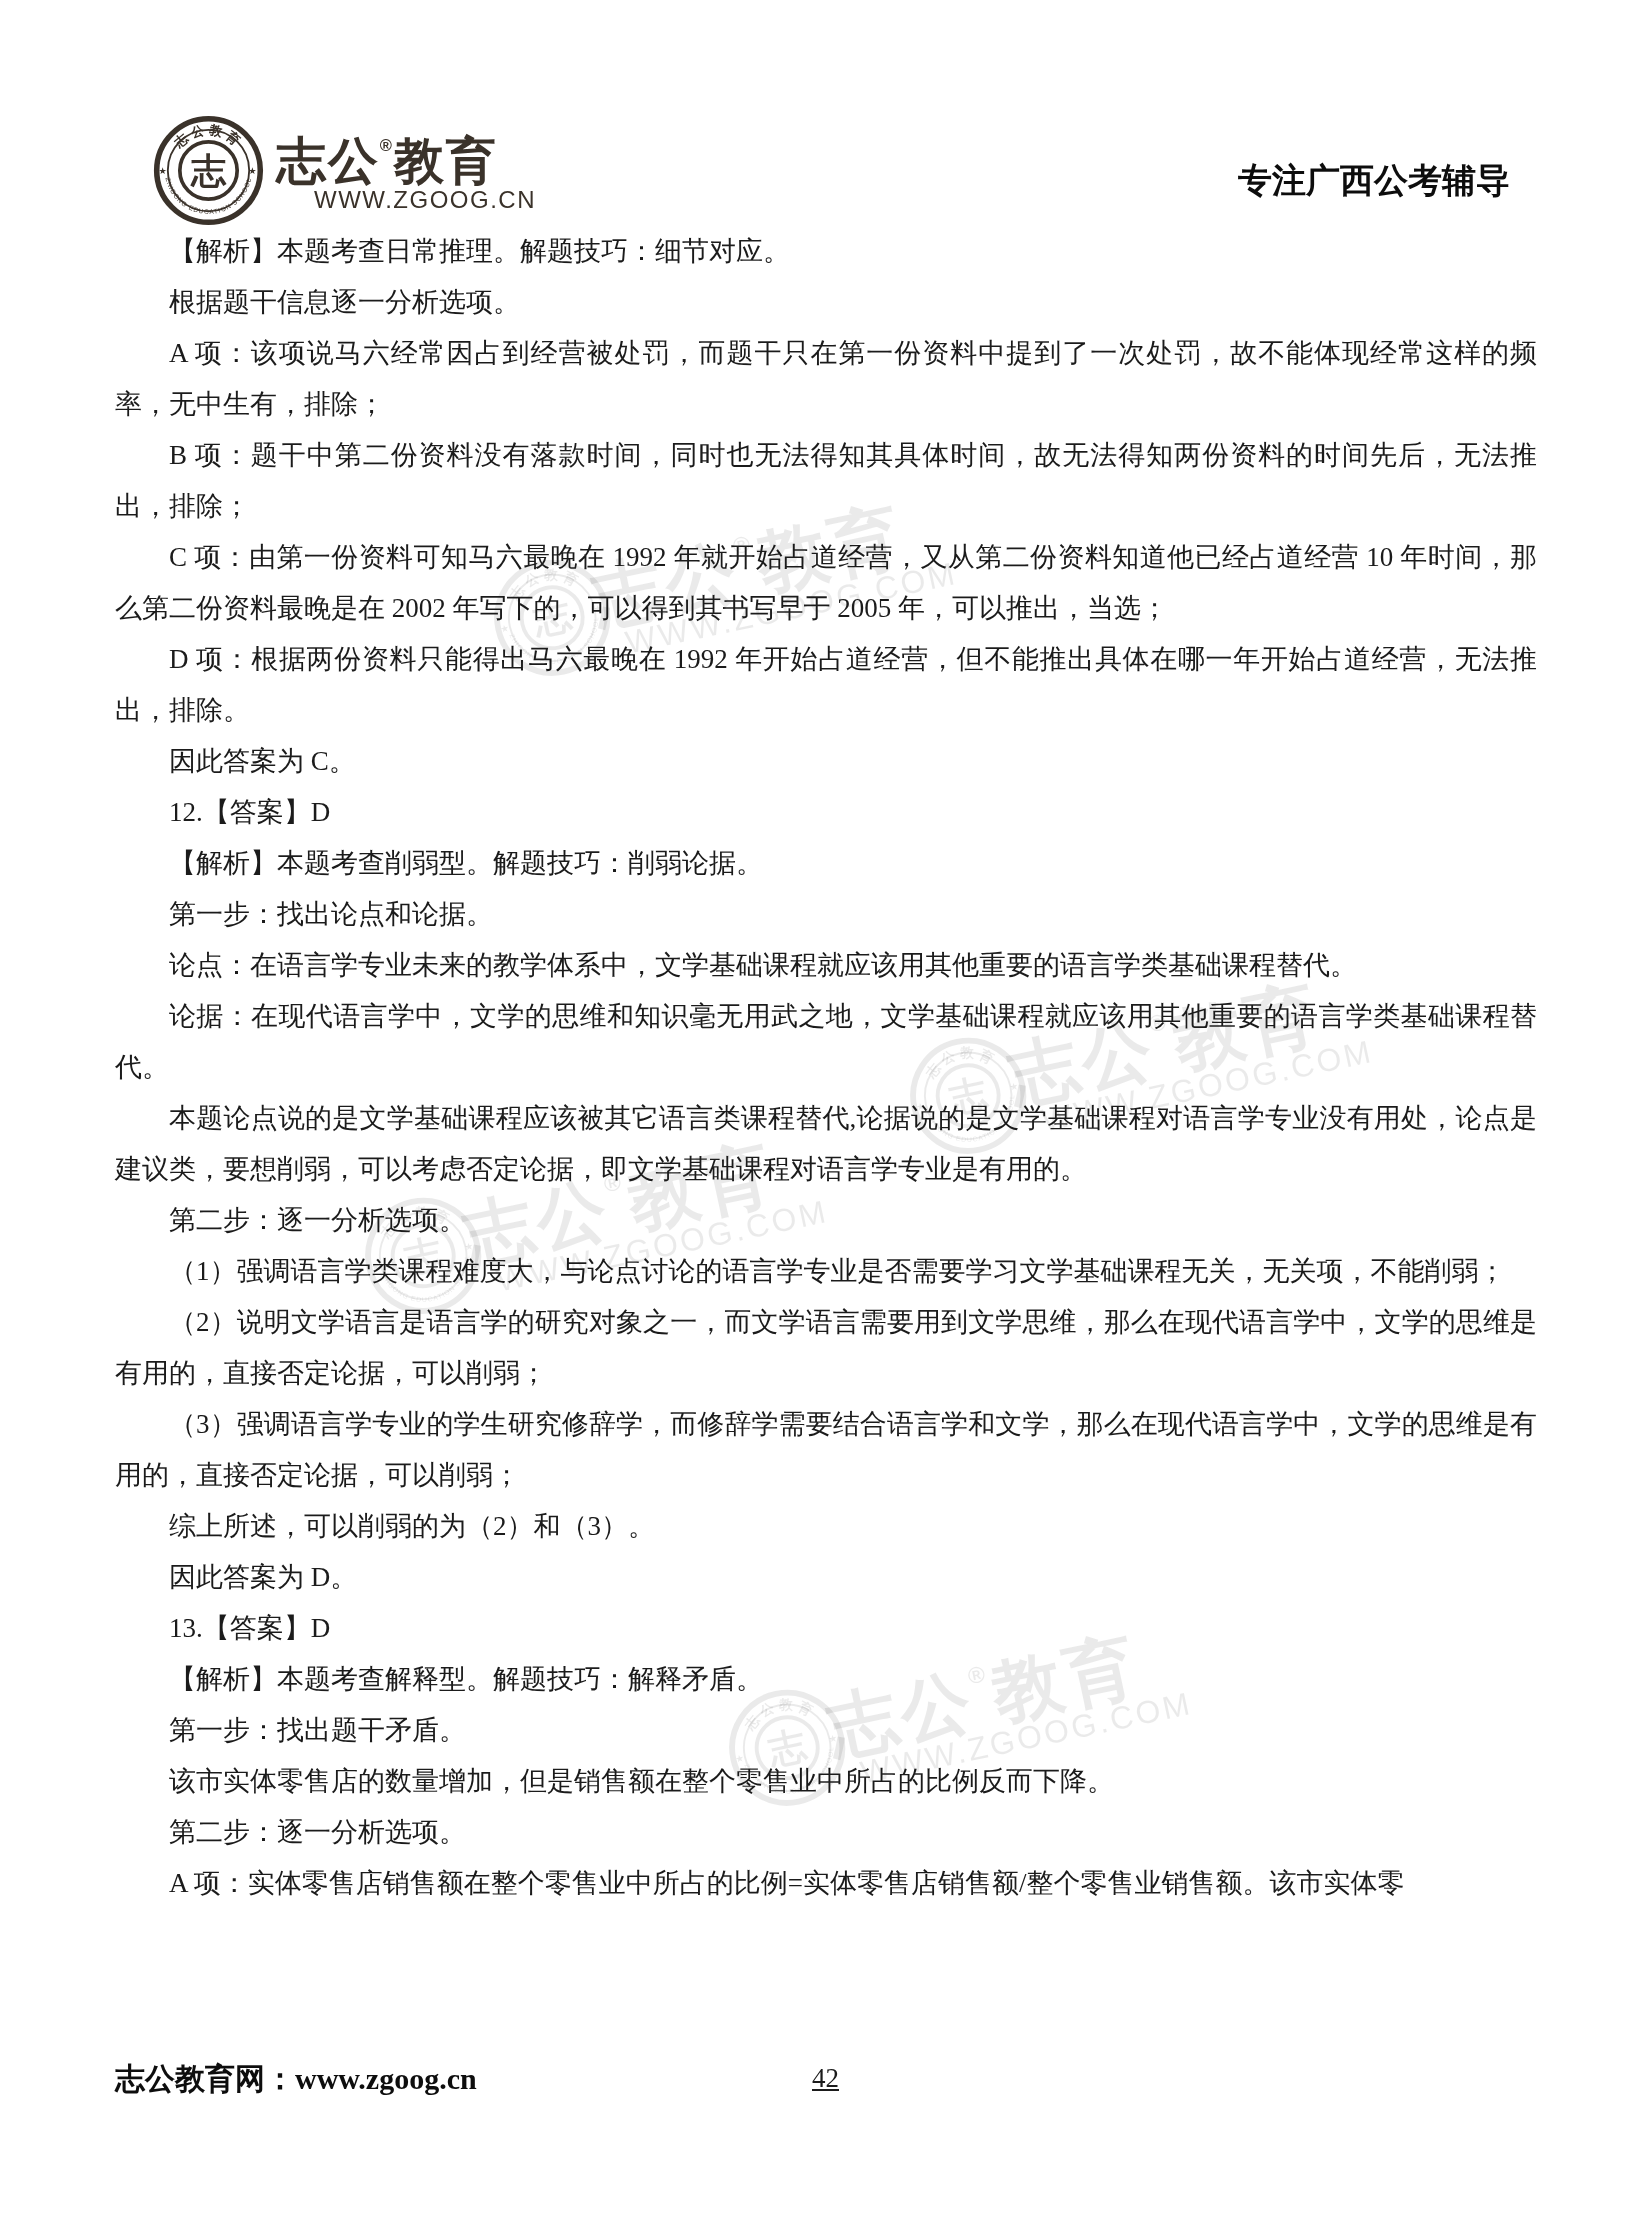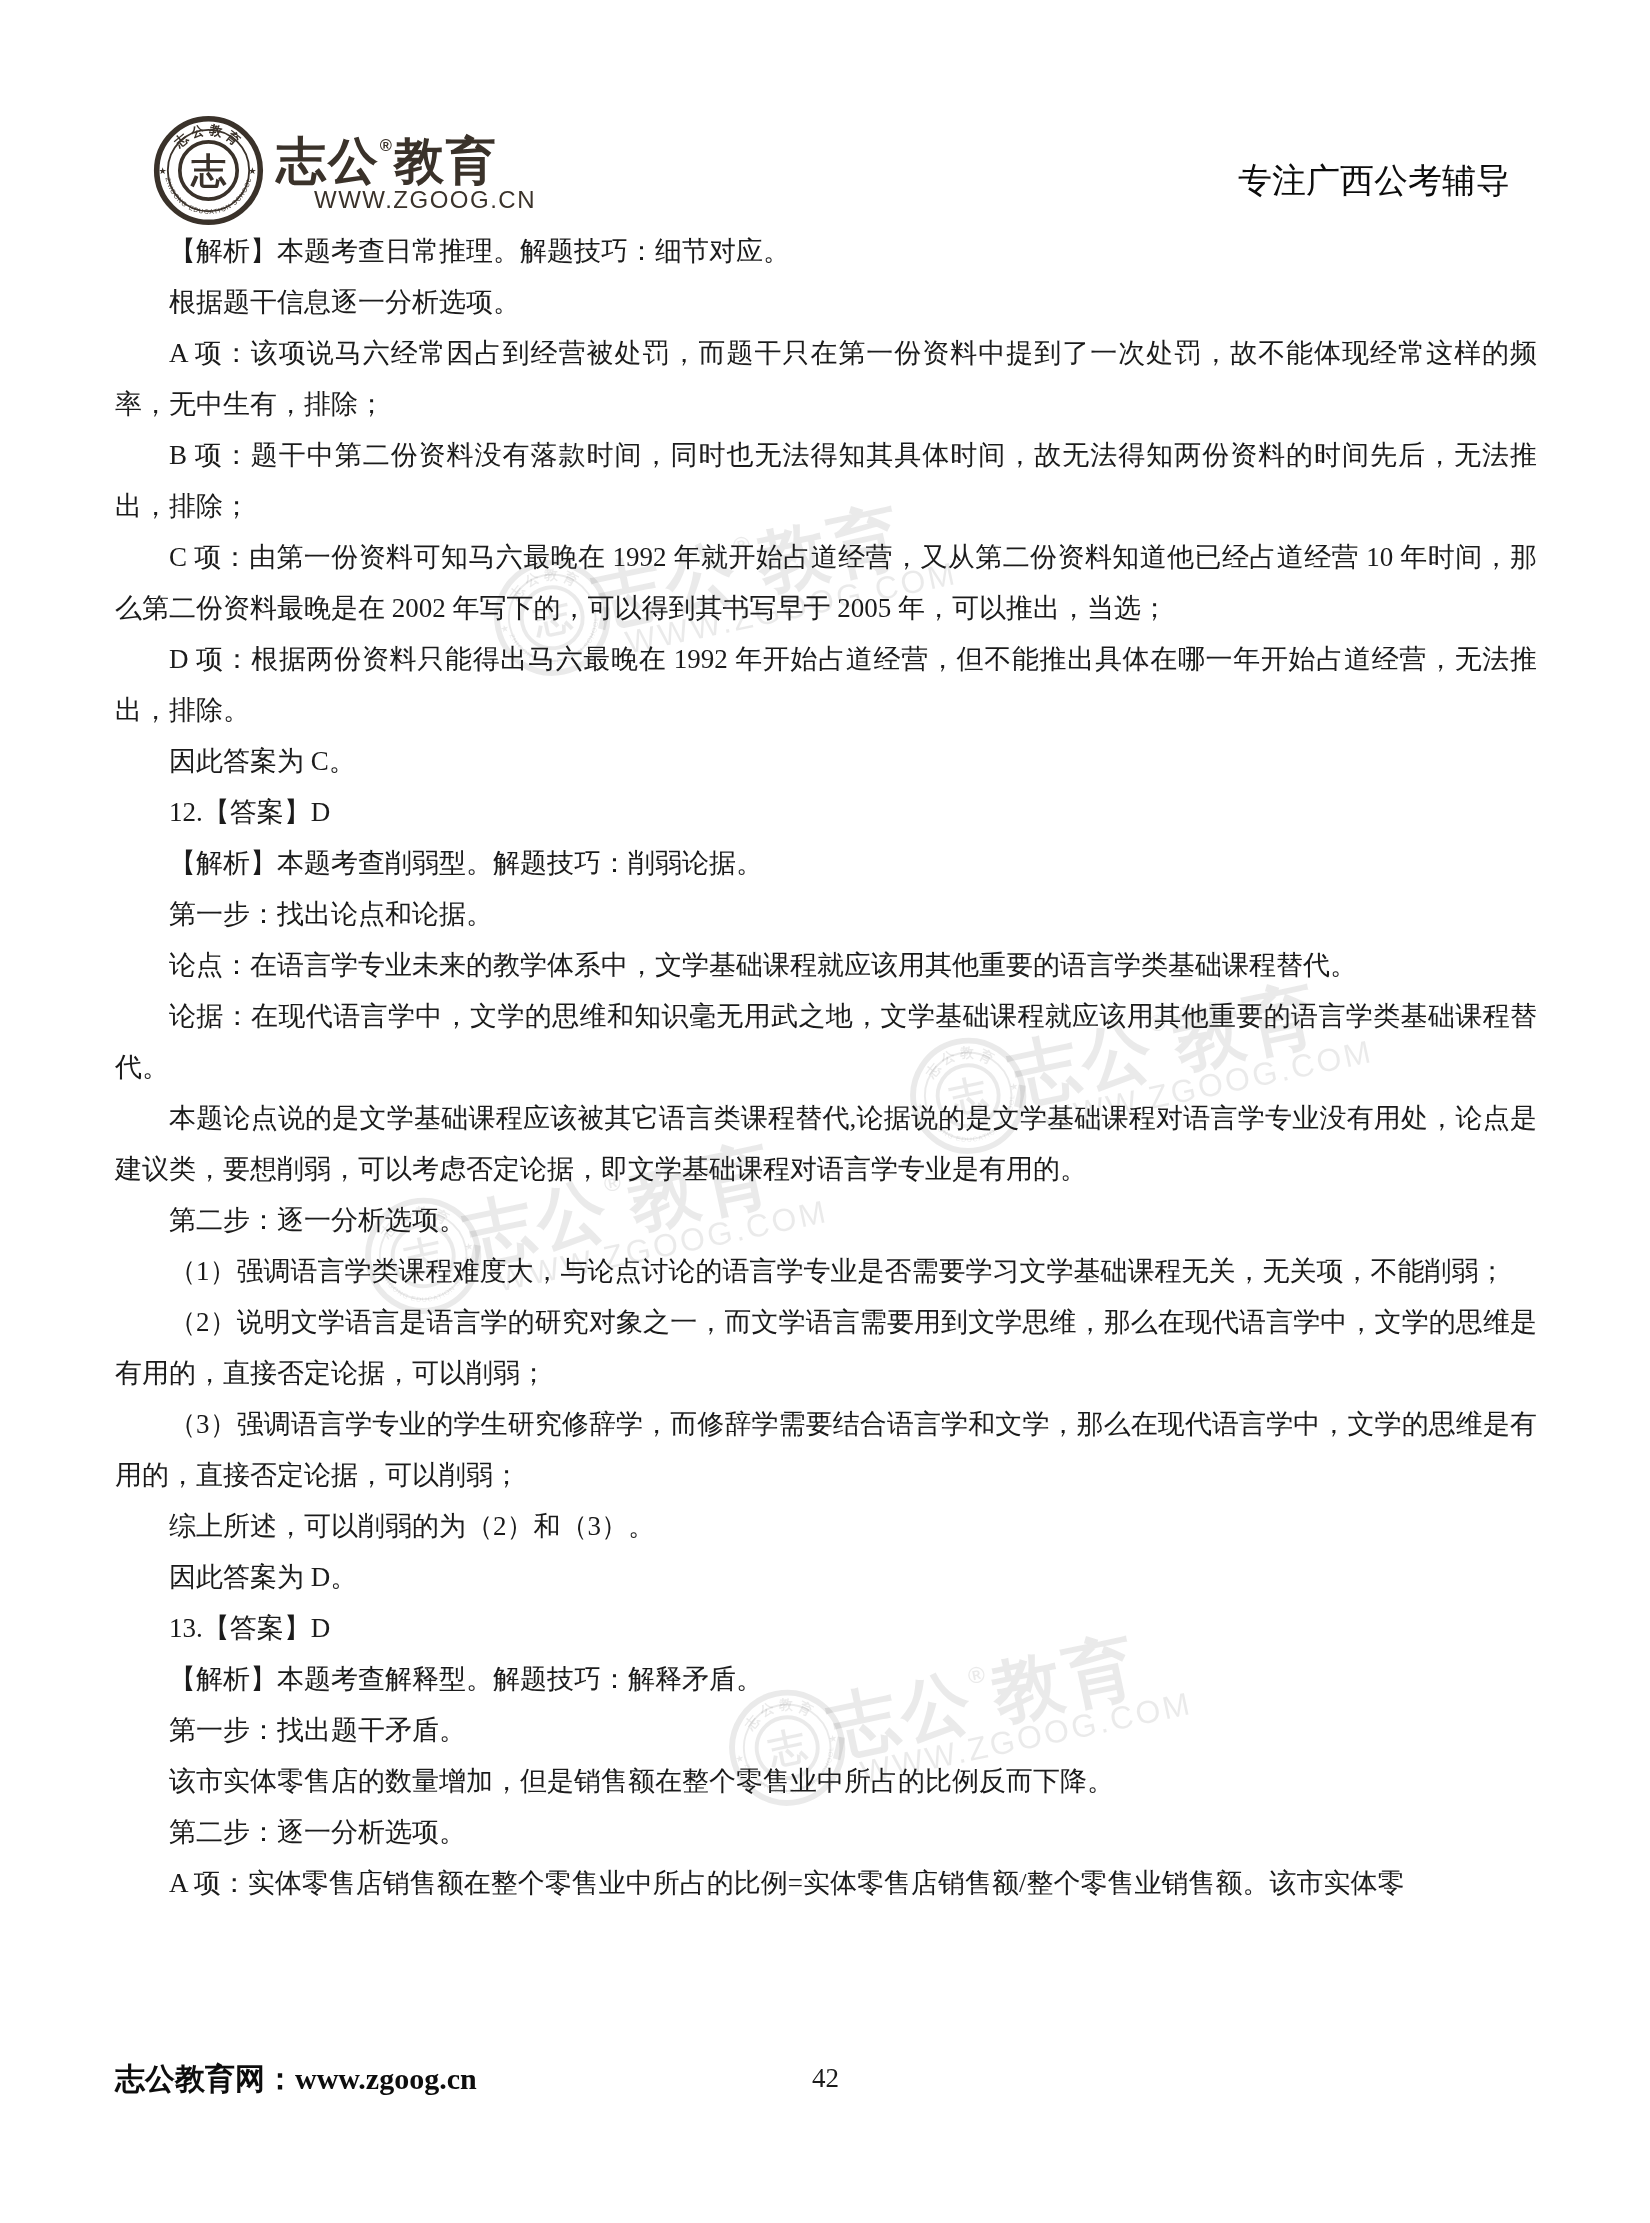--- a/index.html
+++ b/index.html
@@ -7,21 +7,21 @@
         font-family:"Liberation Serif","DejaVu Serif",serif;color:#1b1b1b;}
 
   
   .logo-seal{position:absolute;left:153px;top:115px;width:111px;height:111px;color:#3a322a;}
   .logo-brand{position:absolute;left:276px;top:116px;font-family:"Liberation Sans","DejaVu Sans",sans-serif;
               font-weight:bold;font-size:50px;line-height:58px;color:#3a322a;letter-spacing:1.9px;white-space:nowrap;}
   .logo-brand sup{font-size:16.5px;vertical-align:27px;}
   .logo-site{position:absolute;left:278px;top:186px;font-family:"Liberation Sans","DejaVu Sans",sans-serif;
              font-size:24px;color:#3a322a;letter-spacing:1.5px;white-space:nowrap;margin-left:36px;}
   .tagline{position:absolute;right:141px;top:158px;font-family:"Liberation Sans","DejaVu Sans",sans-serif;
-           font-weight:normal;font-size:34px;color:#0d0d0d;white-space:nowrap;}
+           font-weight:bold;font-size:34px;color:#0d0d0d;white-space:nowrap;}
 
   
   .wm{position:absolute;width:475px;height:204px;color:rgba(0,0,0,0.082);
       transform:rotate(-12deg);transform-origin:58px 97px;pointer-events:none;}
   .wm-seal{position:absolute;left:0;top:39px;width:118px;height:118px;}
   .wm-brand{position:absolute;left:103px;top:27px;font-family:"Liberation Sans","DejaVu Sans",sans-serif;
             font-weight:bold;font-size:70px;line-height:78px;letter-spacing:3.9px;white-space:nowrap;}
   .wm-brand sup{font-size:23px;vertical-align:39px;}
   .wm-site{position:absolute;left:126px;top:120px;font-family:"Liberation Sans","DejaVu Sans",sans-serif;
            font-size:32px;letter-spacing:2.9px;white-space:nowrap;}
@@ -30,21 +30,21 @@
   .wm3{left:364px;top:1158px;}
   .wm4{left:728px;top:1650px;}
 
   
   .body-text{position:absolute;left:115px;top:226px;width:1422px;
              font-size:27px;line-height:51px;text-align:justify;}
   .body-text p{margin:0;text-indent:2em;}
 
   
   .footer-site{position:absolute;left:115px;top:2059px;font-size:30px;font-weight:bold;color:#0d0d0d;white-space:nowrap;}
-  .footer-page{position:absolute;left:0;top:2063px;width:100%;text-align:center;font-size:27px;color:#1b1b1b;}
+  .footer-page{position:absolute;left:0;top:2063px;width:100%;text-align:center;font-size:27px;color:#1b1b1b;text-decoration:underline;}
 </style>
 </head>
 <body>
 
 <div class="page">
 
   <div class="wm wm1">
     <svg class="wm-seal" viewBox="0 0 120 120">
       <circle cx="60" cy="60" r="56" fill="none" stroke="currentColor" stroke-width="6"></circle>
       <circle cx="60" cy="60" r="44" fill="none" stroke="currentColor" stroke-width="2"></circle>

